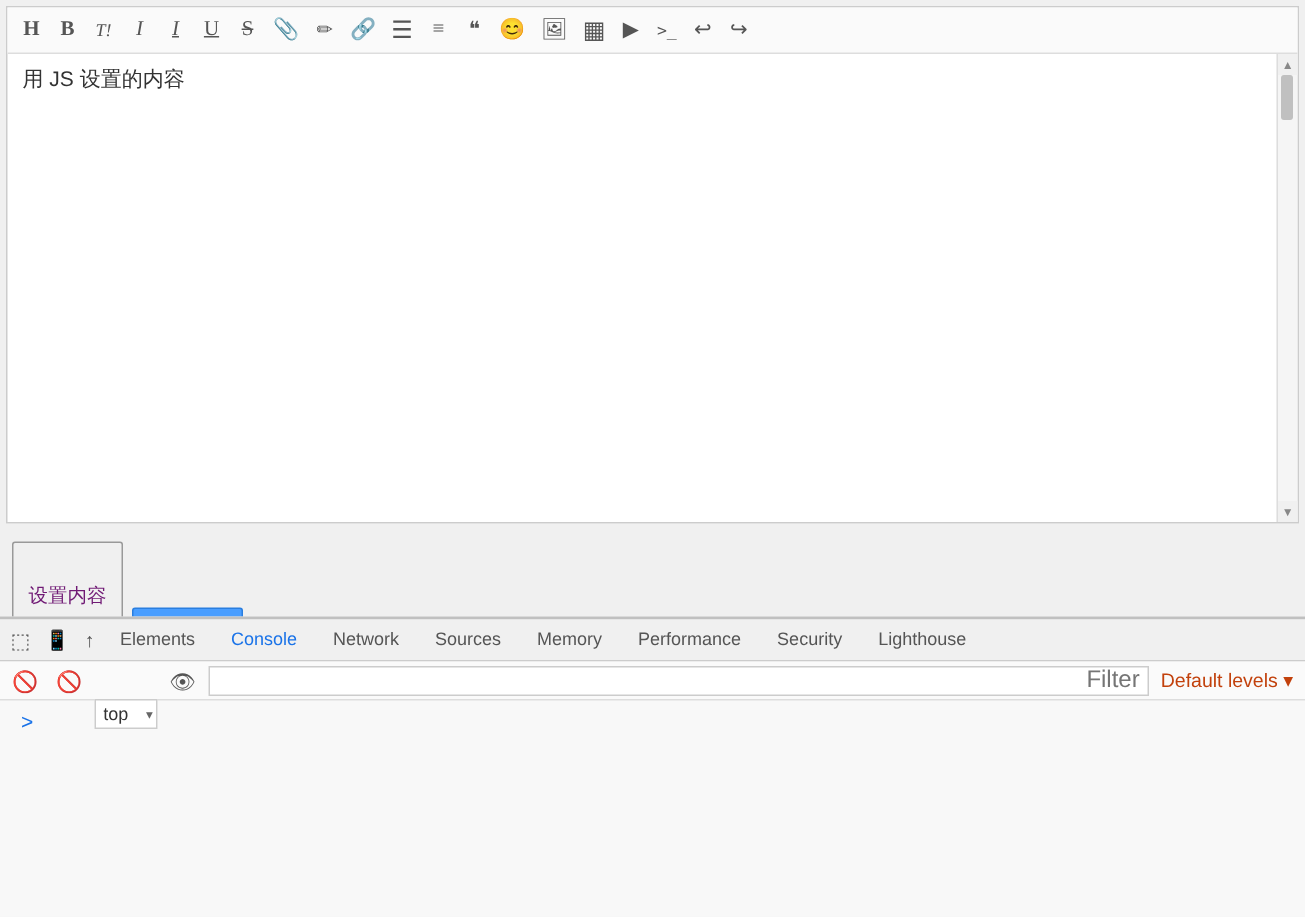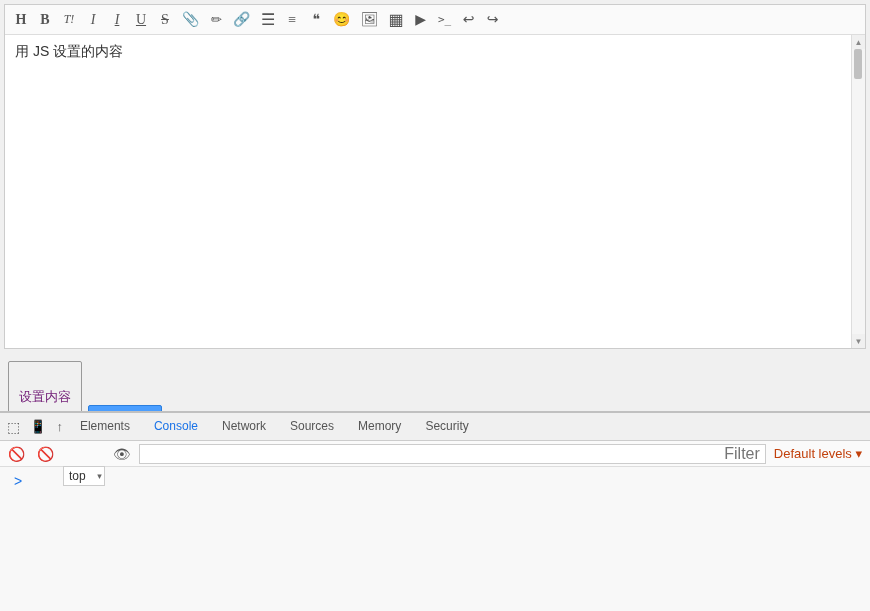--- a/index.html
+++ b/index.html
@@ -303,21 +303,27 @@
     <div class="devtools-tab">
       <span>Network</span>
     </div>
     <div class="devtools-tab">
       <span>Sources</span>
     </div>
     <div class="devtools-tab">
       <span>Memory</span>
     </div>
     <div class="devtools-tab">
+      <span>Performance</span>
+    </div>
+    <div class="devtools-tab">
       <span>Security</span>
+    </div>
+    <div class="devtools-tab">
+      <span>Lighthouse</span>
     </div>
   </div>
 
   <div class="devtools-console-toolbar">
     <button class="console-icon-btn" title="Clear console" style="font-size:14px">🚫</button>
     <button class="console-icon-btn" title="Filter" style="font-size:14px">🚫</button>
 
     <div class="top-select-wrapper">
       <select class="top-select">
         <option>top</option>

